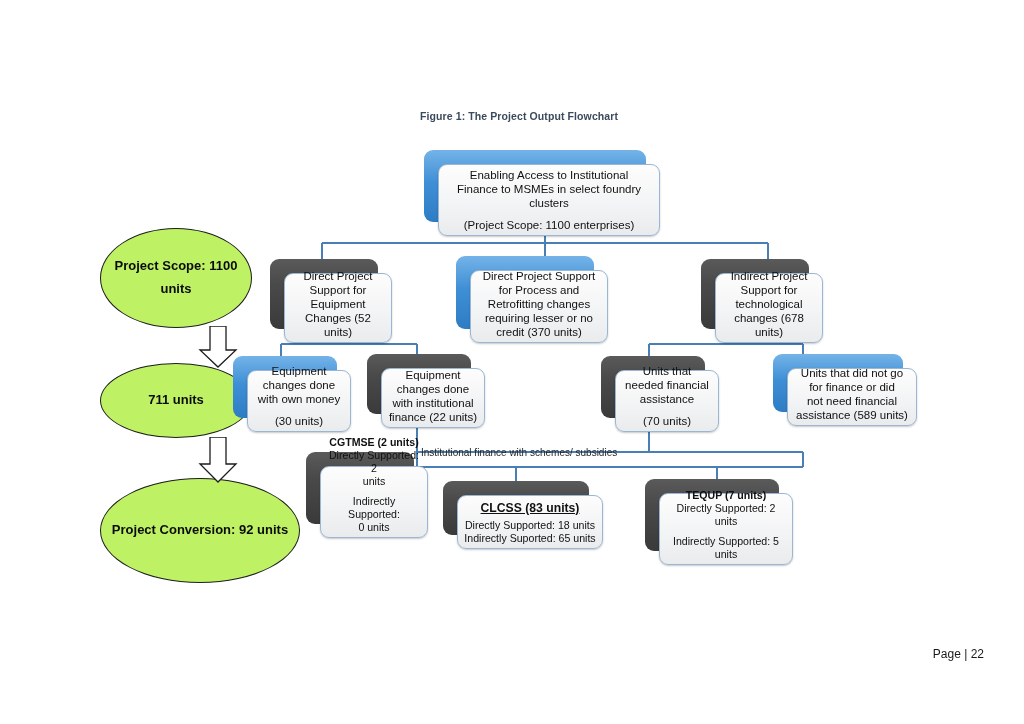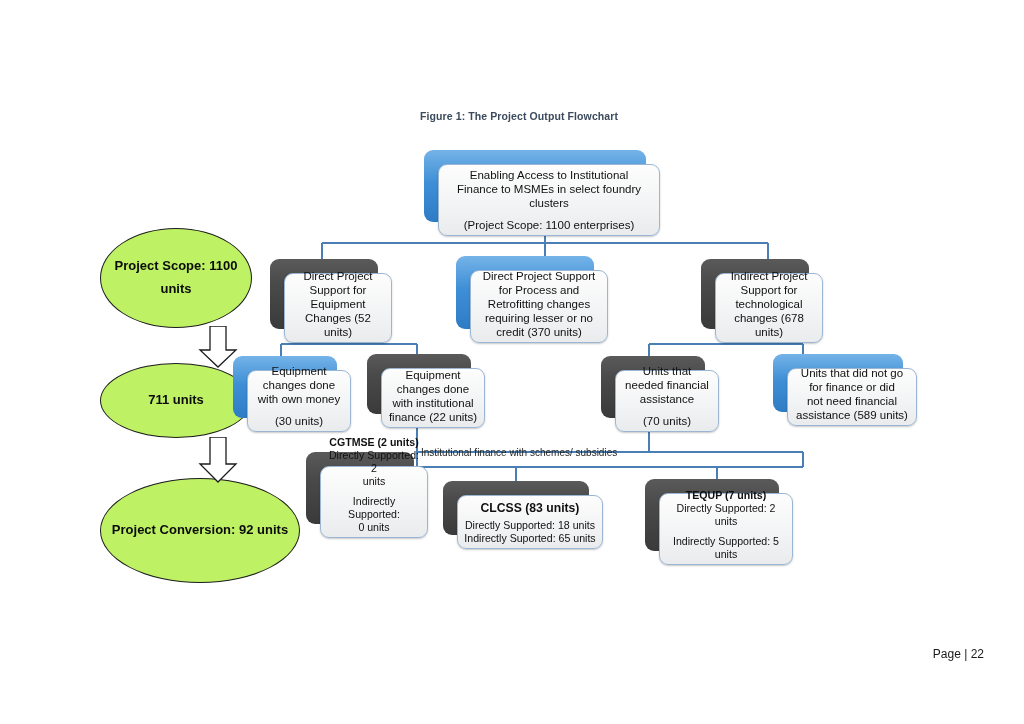--- a/index.html
+++ b/index.html
@@ -82,21 +82,21 @@
     padding: 3px 6px;
   }
   .node .face .txt {
     width: 100%;
     line-height: 1.22;
   }
   .node .face .txt .ln { display: block; }
   .node .face .txt .gap { display: block; height: 0.7em; }
 
   .f11 { font-size: 11.5px; }
-  .f12 { font-size: 12.2px; }
+  .f12 { font-size: 12.2px; text-decoration: underline; }
   .f105 { font-size: 10.6px; }
   .bold { font-weight: bold; }
 
   
   .ellipse {
     position: absolute;
     box-sizing: border-box;
     border: 1.4px solid #1d1d1d;
     border-radius: 50%;
     background: #bef264;

